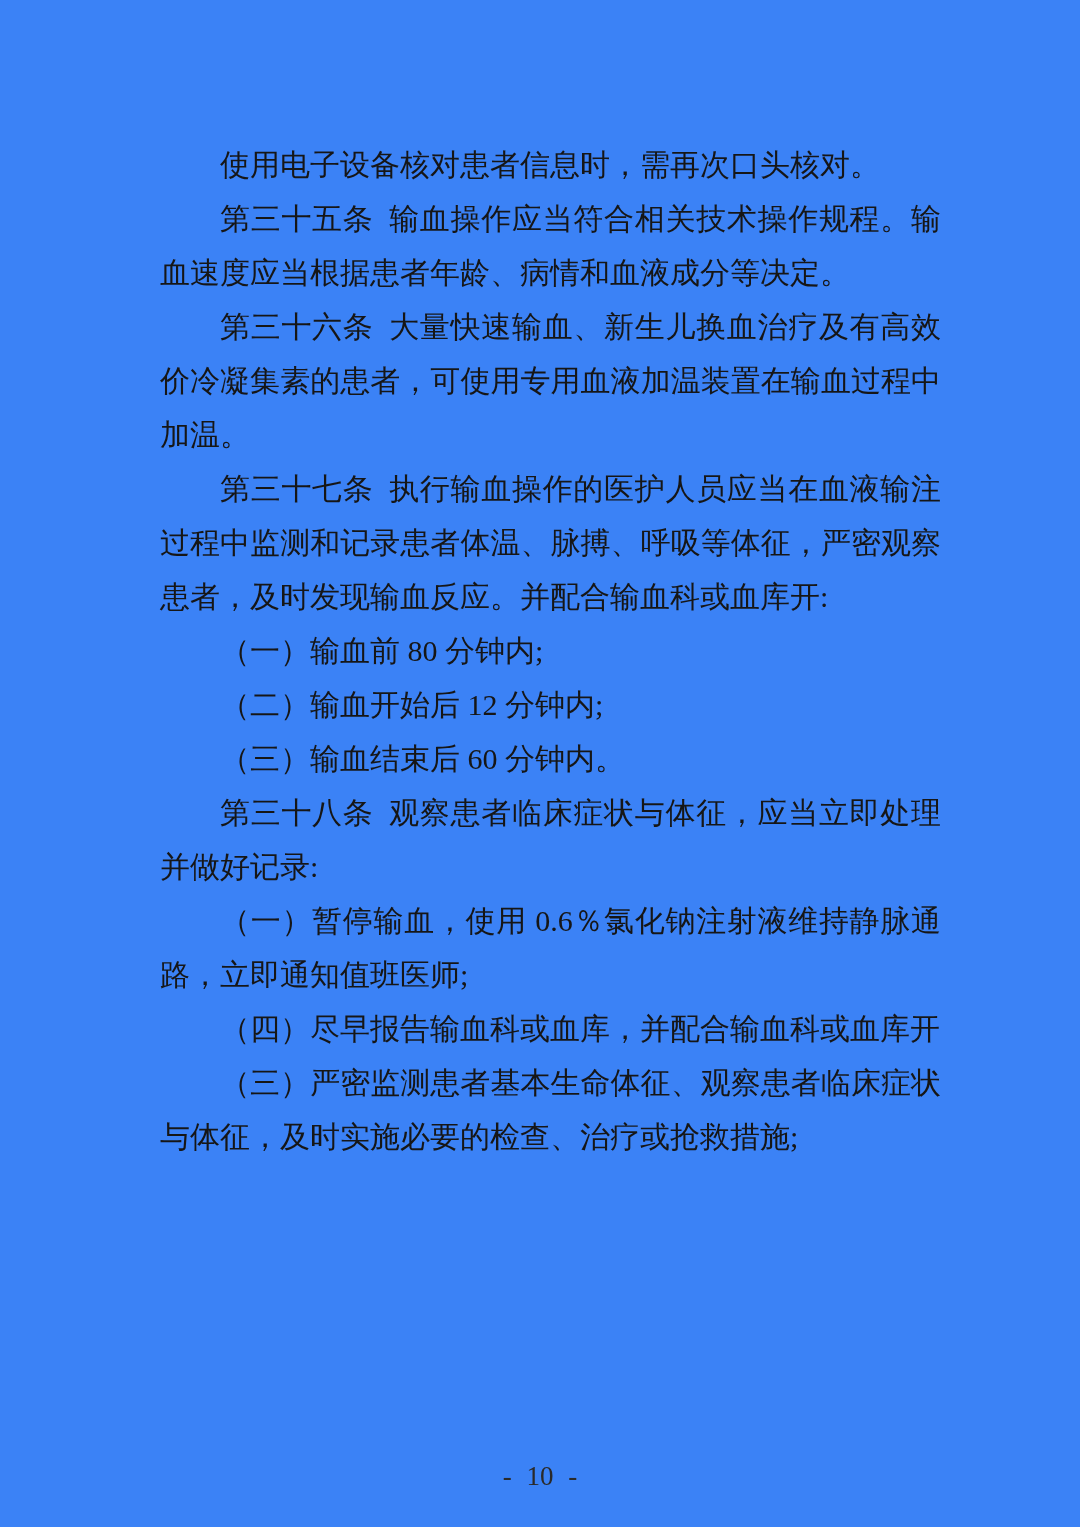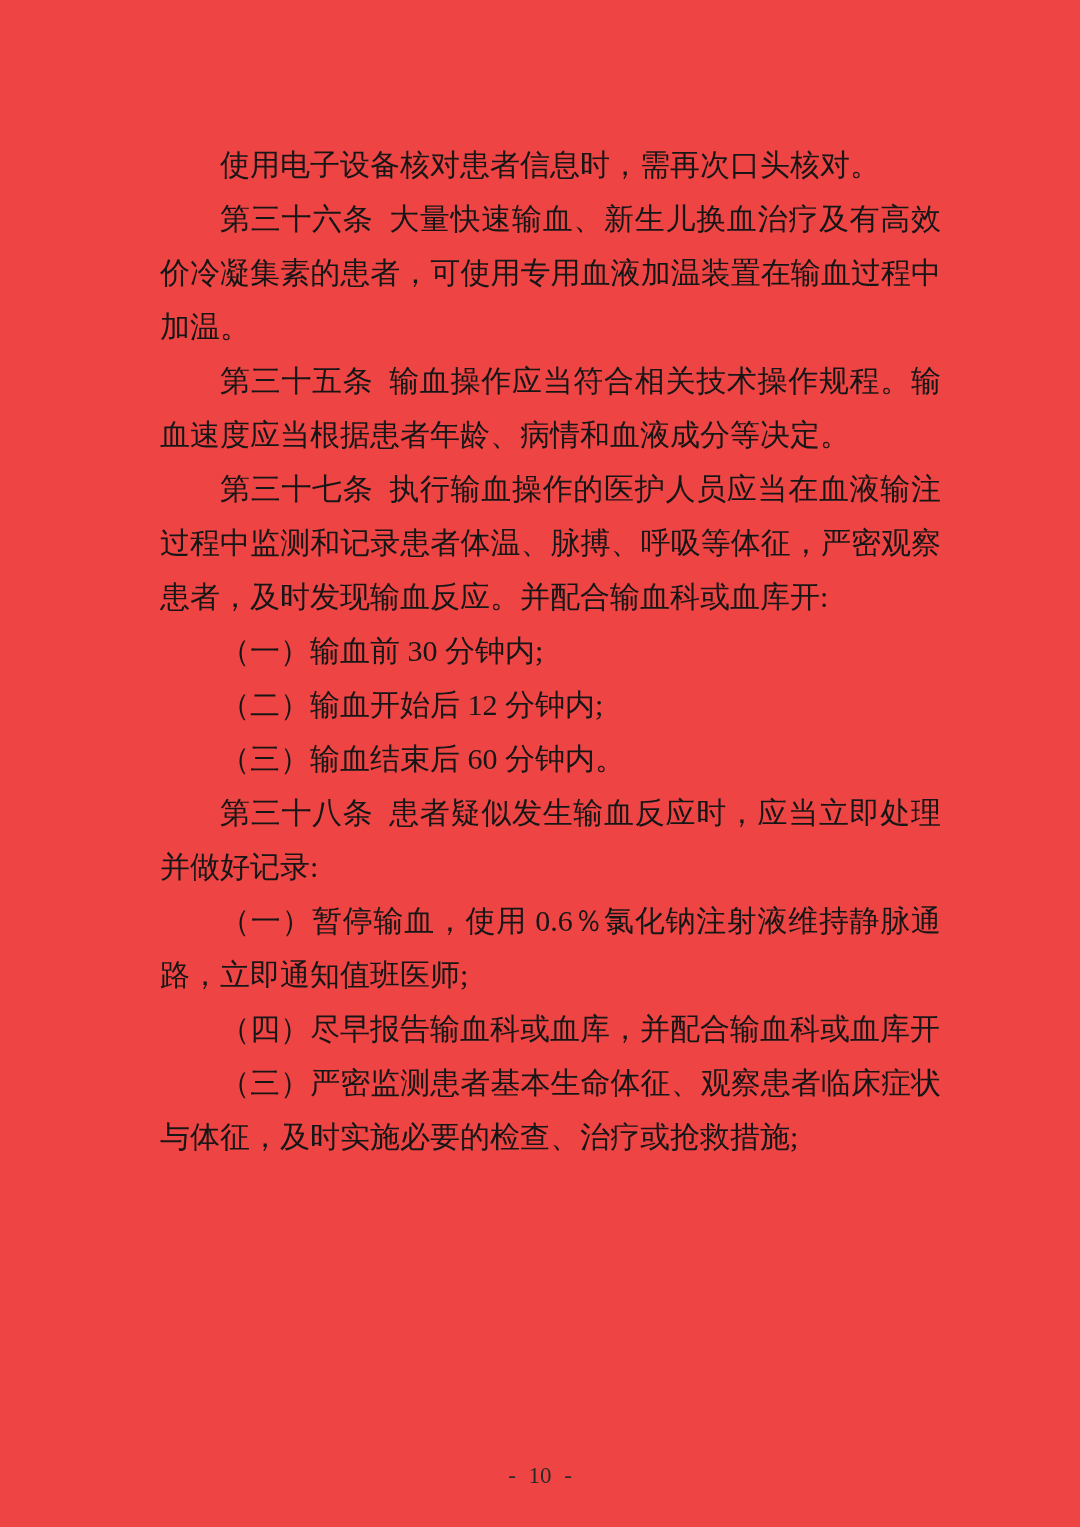--- a/index.html
+++ b/index.html
@@ -11,21 +11,21 @@
     height: 1527px;
     background: #ffffff;
     position: relative;
     overflow: hidden;
     font-family: "Liberation Serif", "DejaVu Serif", serif;
     color: #161616;
   }
   .page {
     position: absolute;
     inset: 0;
-    background: #ef4444;
+    background: #3b82f6;
   }
   .doc-body {
     position: absolute;
     left: 160px;
     top: 138px;
     width: 781px;
     font-size: 30px;
     line-height: 54px;
     text-align: justify;
     text-justify: inter-ideograph;
@@ -36,49 +36,49 @@
     padding: 0;
     text-indent: 2em;
     word-break: normal;
   }
   .page-footer {
     position: absolute;
     top: 1456px;
     left: 0;
     width: 1080px;
     text-align: center;
-    font-size: 23px;
+    font-size: 27px;
     line-height: 40px;
     color: #2a2a2a;
     word-spacing: 0.30em;
   }
 </style>
 </head>
 <body>
 
 <div class="page">
 
   <div class="doc-body">
 
       <p>使用电子设备核对患者信息时，需再次口头核对。</p>
 
 
+      <p>第三十五条 输血操作应当符合相关技术操作规程。输血速度应当根据患者年龄、病情和血液成分等决定。</p>
+
       <p>第三十六条 大量快速输血、新生儿换血治疗及有高效价冷凝集素的患者，可使用专用血液加温装置在输血过程中加温。</p>
-
-      <p>第三十五条 输血操作应当符合相关技术操作规程。输血速度应当根据患者年龄、病情和血液成分等决定。</p>
 
       <p>第三十七条 执行输血操作的医护人员应当在血液输注过程中监测和记录患者体温、脉搏、呼吸等体征，严密观察患者，及时发现输血反应。并配合输血科或血库开:</p>
 
-      <p>（一）输血前 30 分钟内;</p>
+      <p>（一）输血前 80 分钟内;</p>
 
       <p>（二）输血开始后 12 分钟内;</p>
 
       <p>（三）输血结束后 60 分钟内。</p>
 
-      <p>第三十八条 患者疑似发生输血反应时，应当立即处理并做好记录:</p>
+      <p>第三十八条 观察患者临床症状与体征，应当立即处理并做好记录:</p>
 
       <p>（一）暂停输血，使用 0.6％氯化钠注射液维持静脉通路，立即通知值班医师;</p>
 
 
       <p>（四）尽早报告输血科或血库，并配合输血科或血库开</p>
 
       <p>（三）严密监测患者基本生命体征、观察患者临床症状与体征，及时实施必要的检查、治疗或抢救措施;</p>
     </div>
 
   <div class="page-footer">- 10 -</div>

